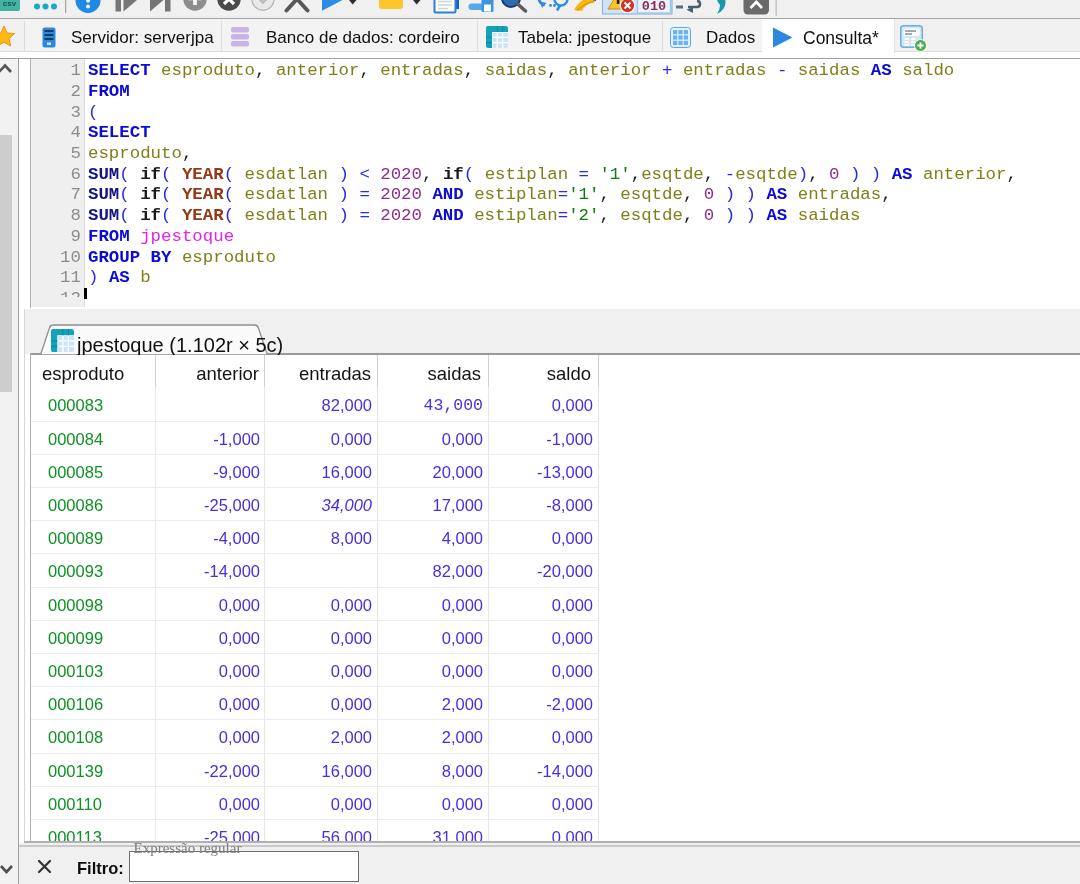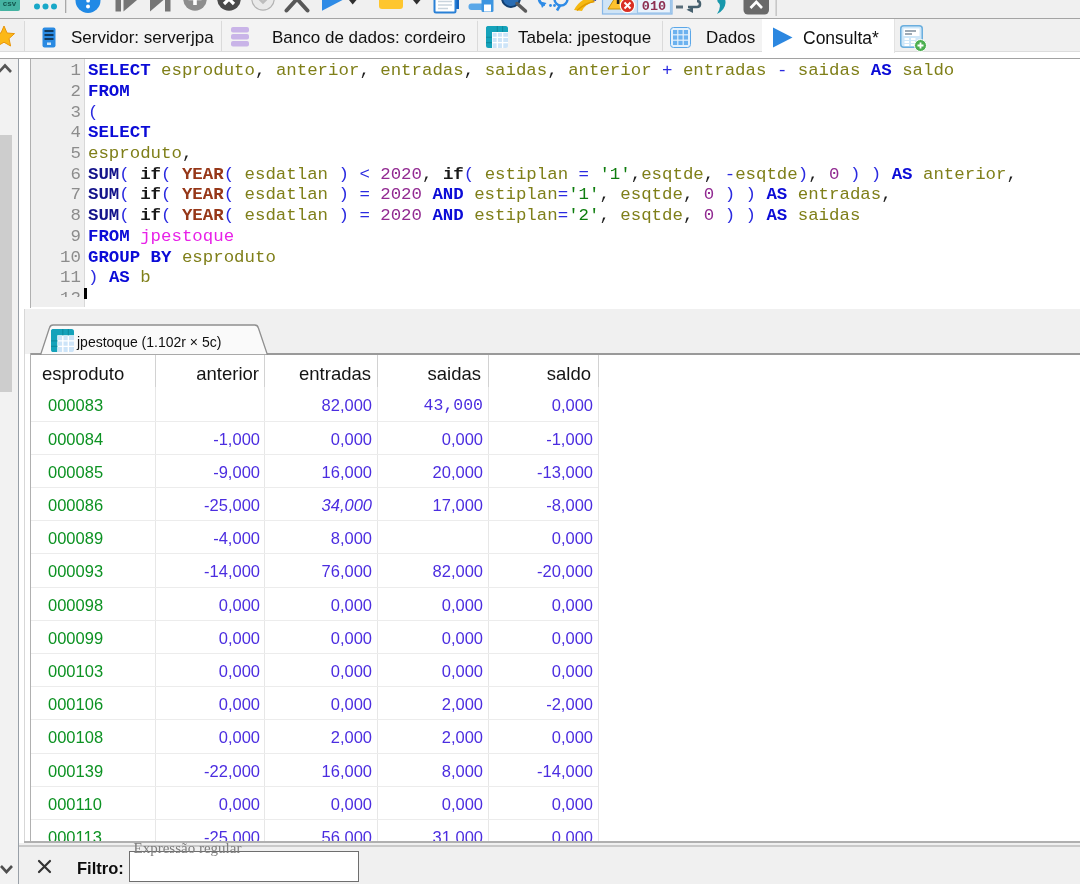--- a/index.html
+++ b/index.html
@@ -165,21 +165,21 @@
         <rect x="2.5" y="11" width="9" height="2" fill="#11395e"></rect>
         <rect x="5" y="15.5" width="4" height="2.5" fill="#cfe6fa"></rect>
       </svg>
     <div class="tablbl" style="left:71px;">Servidor: serverjpa</div>
 
     <svg class="abs" style="left:230px;top:8px;" width="20" height="21" viewBox="0 0 20 21">
         <rect x="1" y="0" width="18" height="5.4" rx="2" fill="#c9b4e8"></rect>
         <rect x="1" y="7" width="18" height="5.4" rx="2" fill="#c9b4e8"></rect>
         <rect x="1" y="14" width="18" height="5.4" rx="2" fill="#c9b4e8"></rect>
       </svg>
-    <div class="tablbl" style="left:272px;">Banco de dados: cordeiro</div>
+    <div class="tablbl" style="left:266px;">Banco de dados: cordeiro</div>
 
     <svg class="abs" style="left:485.5px;top:7.5px;" width="22" height="22" viewBox="0 0 22 22">
         <rect x="0" y="0" width="22" height="22" rx="2.5" fill="#cde4f8"></rect>
         <path d="M0 6 H22 M0 11.3 H22 M0 16.6 H22 M6 0 V22 M11.3 0 V22 M16.6 0 V22" stroke="#fff" stroke-width="1.3"></path>
         <path d="M2.5 0 H19.5 Q22 0 22 2.5 V6 H0 V2.5 Q0 0 2.5 0 Z" fill="#14a2ba"></path>
         <path d="M0 2.5 Q0 0 2.5 0 H6 V22 H2.5 Q0 22 0 19.5 Z" fill="#14a2ba"></path>
         <path d="M11.3 0 V6 M16.6 0 V6" stroke="#0d8ba0" stroke-width="1.1"></path>
         <path d="M0 11.3 H6 M0 16.6 H6" stroke="#0d8ba0" stroke-width="1.1"></path>
       </svg>
     <div class="tablbl" style="left:518px;">Tabela: jpestoque</div>
@@ -253,21 +253,21 @@
       <path d="M2.5 31 L11.4 4 Q12.2 1 15 1 L216.8 1 Q219.6 1 220.4 4 L229.5 31 Z" fill="#fafafa" stroke="#8f8f8f" stroke-width="1.3"></path>
     </svg>
   <svg class="abs" style="left:50.5px;top:328.5px;" width="23" height="23" viewBox="0 0 22 22">
       <rect x="0" y="0" width="22" height="22" rx="2.5" fill="#cde4f8"></rect>
       <path d="M0 6 H22 M0 11.3 H22 M0 16.6 H22 M6 0 V22 M11.3 0 V22 M16.6 0 V22" stroke="#fff" stroke-width="1.3"></path>
       <path d="M2.5 0 H19.5 Q22 0 22 2.5 V6 H0 V2.5 Q0 0 2.5 0 Z" fill="#14a2ba"></path>
       <path d="M0 2.5 Q0 0 2.5 0 H6 V22 H2.5 Q0 22 0 19.5 Z" fill="#14a2ba"></path>
       <path d="M11.3 0 V6 M16.6 0 V6" stroke="#0d8ba0" stroke-width="1.1"></path>
       <path d="M0 11.3 H6 M0 16.6 H6" stroke="#0d8ba0" stroke-width="1.1"></path>
     </svg>
-  <div class="abs" style="left:77px;top:333.5px;font-size:14px;color:#101010;">jpestoque (1.102r × 5c)</div>
+  <div class="abs" style="left:77px;top:333.5px;font-size:20px;color:#101010;">jpestoque (1.102r × 5c)</div>
   <div class="abs" id="grid">
 
     <div class="hcell" style="left:11px;top:8.5px;">esproduto</div>
     <div class="hcell" style="left:0;top:8.5px;width:228px;text-align:right;">anterior</div>
     <div class="hcell" style="left:0;top:8.5px;width:340px;text-align:right;">entradas</div>
     <div class="hcell" style="left:0;top:8.5px;width:450px;text-align:right;">saidas</div>
     <div class="hcell" style="left:0;top:8.5px;width:560px;text-align:right;">saldo</div>
     <div class="vsep-h" style="left:124px;"></div>
     <div class="vsep-h" style="left:233px;"></div>
     <div class="vsep-h" style="left:346px;"></div>
@@ -306,27 +306,27 @@
         <div class="cn" style="width:229px;">-25,000</div>
         <div class="cn" style="width:341px;font-style:italic;">34,000</div>
         <div class="cn" style="width:452px;">17,000</div>
         <div class="cn" style="width:562px;">-8,000</div>
       </div>
     <div class="rsep" style="top:165.6px;"></div>
     <div class="row" style="top:165.6px;">
         <div class="c1">000089</div>
         <div class="cn" style="width:229px;">-4,000</div>
         <div class="cn" style="width:341px;">8,000</div>
+        <div class="cn" style="width:452px;">4,000</div>
         <div class="cn" style="width:562px;">0,000</div>
       </div>
     <div class="rsep" style="top:198.8px;"></div>
     <div class="row" style="top:198.8px;">
         <div class="c1">000093</div>
         <div class="cn" style="width:229px;">-14,000</div>
-        <div class="cn" style="width:341px;">76,000</div>
         <div class="cn" style="width:452px;">82,000</div>
         <div class="cn" style="width:562px;">-20,000</div>
       </div>
     <div class="rsep" style="top:232.0px;"></div>
     <div class="row" style="top:232.0px;">
         <div class="c1">000098</div>
         <div class="cn" style="width:229px;">0,000</div>
         <div class="cn" style="width:341px;">0,000</div>
         <div class="cn" style="width:452px;">0,000</div>
         <div class="cn" style="width:562px;">0,000</div>

